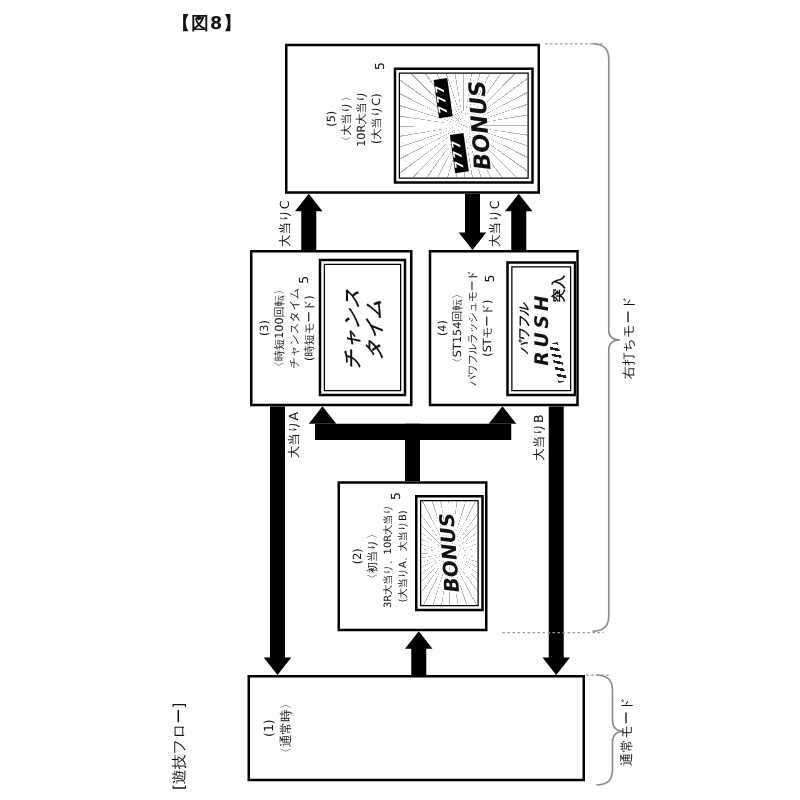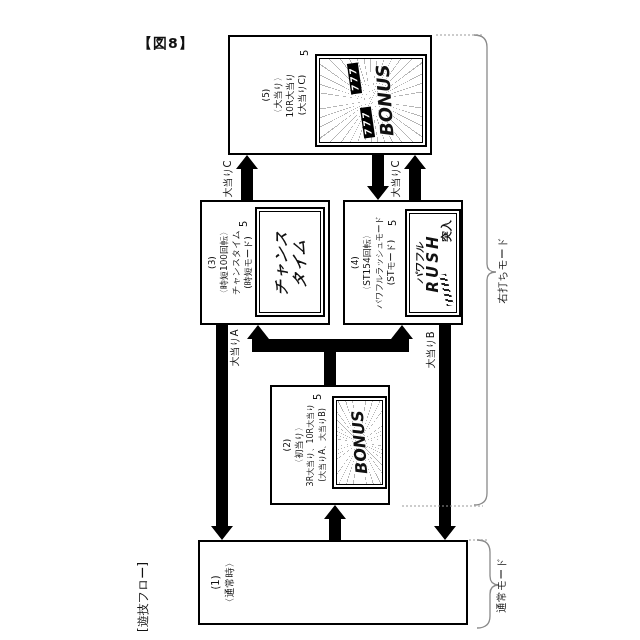--- a/index.html
+++ b/index.html
@@ -3,21 +3,21 @@
 <meta charset="utf-8">
 <style>
   * { margin:0; padding:0; box-sizing:border-box; }
   body { background:#fff; }
   .canvas {
     position:relative; width:640px; height:640px; background:#fff;
     font-family:"DejaVu Sans", sans-serif; color:#111; overflow:hidden;
   }
   .fig-num {
     position:absolute; left:138px; top:10px; font-size:14px; font-weight:bold;
-    letter-spacing:1px; z-index:6; white-space:nowrap;margin-top:25px;
+    letter-spacing:1px; z-index:6; white-space:nowrap;
   }
   
   .rot { position:absolute; inset:0; transform:rotate(-90deg); }
   svg.layer { position:absolute; left:0; top:0; z-index:1; }
 
   .box {
     position:absolute; border:2px solid #000; background:#fff; text-align:center;
     z-index:2;
   }
   .b1 { left:15px;  top:198px; width:85px;  height:270px; padding-top:9px; }

